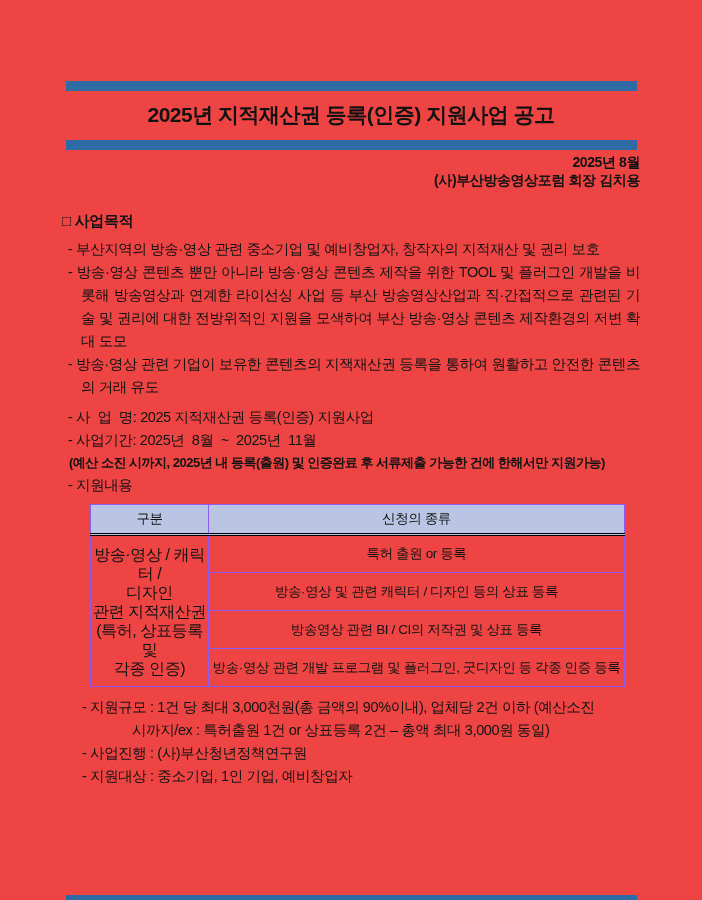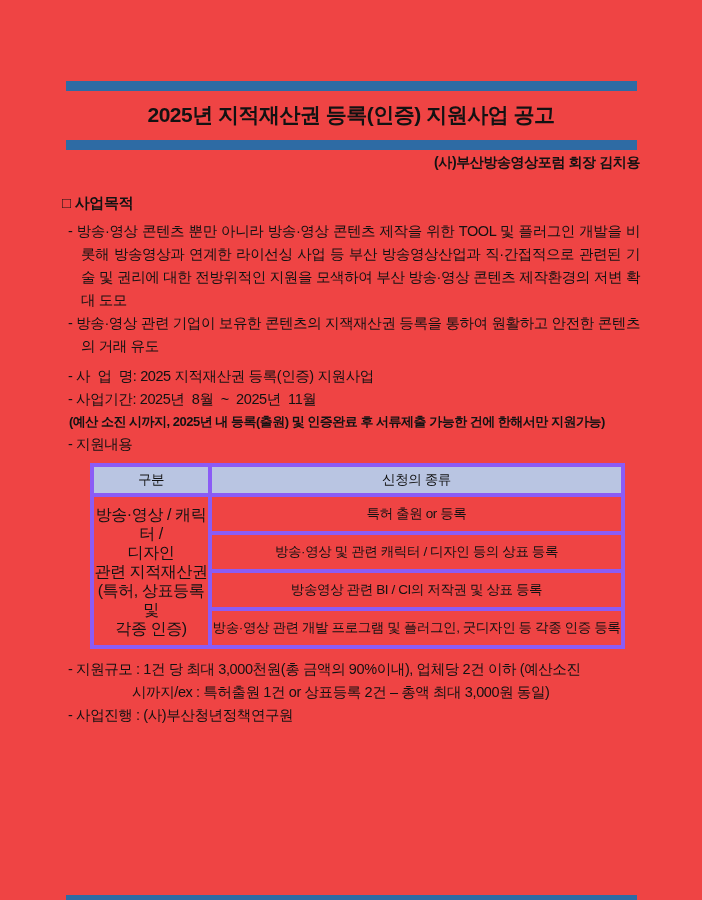--- a/index.html
+++ b/index.html
@@ -71,21 +71,21 @@
     white-space: pre-wrap;
   }
   .support-table {
     margin: 7px 0 0 28px;
     width: 535px;
     border-collapse: collapse;
     border: 1.5px solid #000000;
     font-size: 13.5px;
     letter-spacing: -0.4px;
   }
-  .support-table th, .support-table td { border: 4px solid #8b5cf6; }
+  .support-table th, .support-table td { border: 1px solid #8b5cf6; }
   .support-table th {
     background: #B9C5E2;
     height: 30px;
     font-weight: normal;
     text-align: center;
     vertical-align: middle;
     border-bottom: 3px double #000000;
   }
   .cat-cell {
     width: 118px;
@@ -97,21 +97,21 @@
   .type-cell {
     height: 38px;
     text-align: center;
     vertical-align: middle;
   }
   .details { margin-top: 9px; }
   .detail-item {
     font-size: 14.5px;
     line-height: 23px;
     letter-spacing: -0.4px;
-    margin-left: 6px;
+    margin-left: 20px;
     white-space: pre-wrap;
   }
   .detail-wrap2 { margin-left: 70px; }
   .bottom-bar {
     position: absolute;
     bottom: 0;
     left: 66px;
     right: 65px;
     height: 5px;
     background: #2E6BA4;
@@ -125,25 +125,27 @@
   <div class="top-spacer"></div>
 
   <div class="bar"></div>
   <div class="doc-title">2025년 지적재산권 등록(인증) 지원사업 공고</div>
   <div class="bar"></div>
 
   <div class="content">
 
 
     <div class="date-block">
+      <div>2025년 8월</div>
       <div>(사)부산방송영상포럼 회장 김치용</div>
     </div>
 
     <div class="section-heading purpose-heading">□ 사업목적</div>
     <div class="hang-list">
+      <div class="hang-item">- 부산지역의 방송·영상 관련 중소기업 및 예비창업자, 창작자의 지적재산 및 권리 보호</div>
       <div class="hang-item">- 방송·영상 콘텐츠 뿐만 아니라 방송·영상 콘텐츠 제작을 위한 TOOL 및 플러그인 개발을 비롯해 방송영상과 연계한 라이선싱 사업 등 부산 방송영상산업과 직·간접적으로 관련된 기술 및 권리에 대한 전방위적인 지원을 모색하여 부산 방송·영상 콘텐츠 제작환경의 저변 확대 도모</div>
       <div class="hang-item">- 방송·영상 관련 기업이 보유한 콘텐츠의 지잭재산권 등록을 통하여 원활하고 안전한 콘텐츠의 거래 유도</div>
     </div>
 
     <div class="hang-list">
       <div class="hang-item pre">- 사  업  명: 2025 지적재산권 등록(인증) 지원사업</div>
       <div class="hang-item pre">- 사업기간: 2025년  8월  ~  2025년  11월</div>
       <div class="note-line">(예산 소진 시까지, 2025년 내 등록(출원) 및 인증완료 후 서류제출 가능한 건에 한해서만 지원가능)</div>
       <div class="hang-item pre">- 지원내용</div>
     </div>
@@ -175,19 +177,20 @@
         <tr>
           <td class="type-cell">방송·영상 관련 개발 프로그램 및 플러그인, 굿디자인 등 각종 인증 등록</td>
         </tr>
       </tbody>
     </table>
 
     <div class="details">
       <div class="detail-item">- 지원규모 : 1건 당 최대 3,000천원(총 금액의 90%이내), 업체당 2건 이하 (예산소진</div>
       <div class="detail-item detail-wrap2">시까지/ex : 특허출원 1건 or 상표등록 2건 – 총액 최대 3,000원 동일)</div>
       <div class="detail-item">- 사업진행 : (사)부산청년정책연구원</div>
+      <div class="detail-item">- 지원대상 : 중소기업, 1인 기업, 예비창업자</div>
     </div>
 
   </div>
 
   <div class="bottom-bar"></div>
 
 </div>
 
 </body></html>

